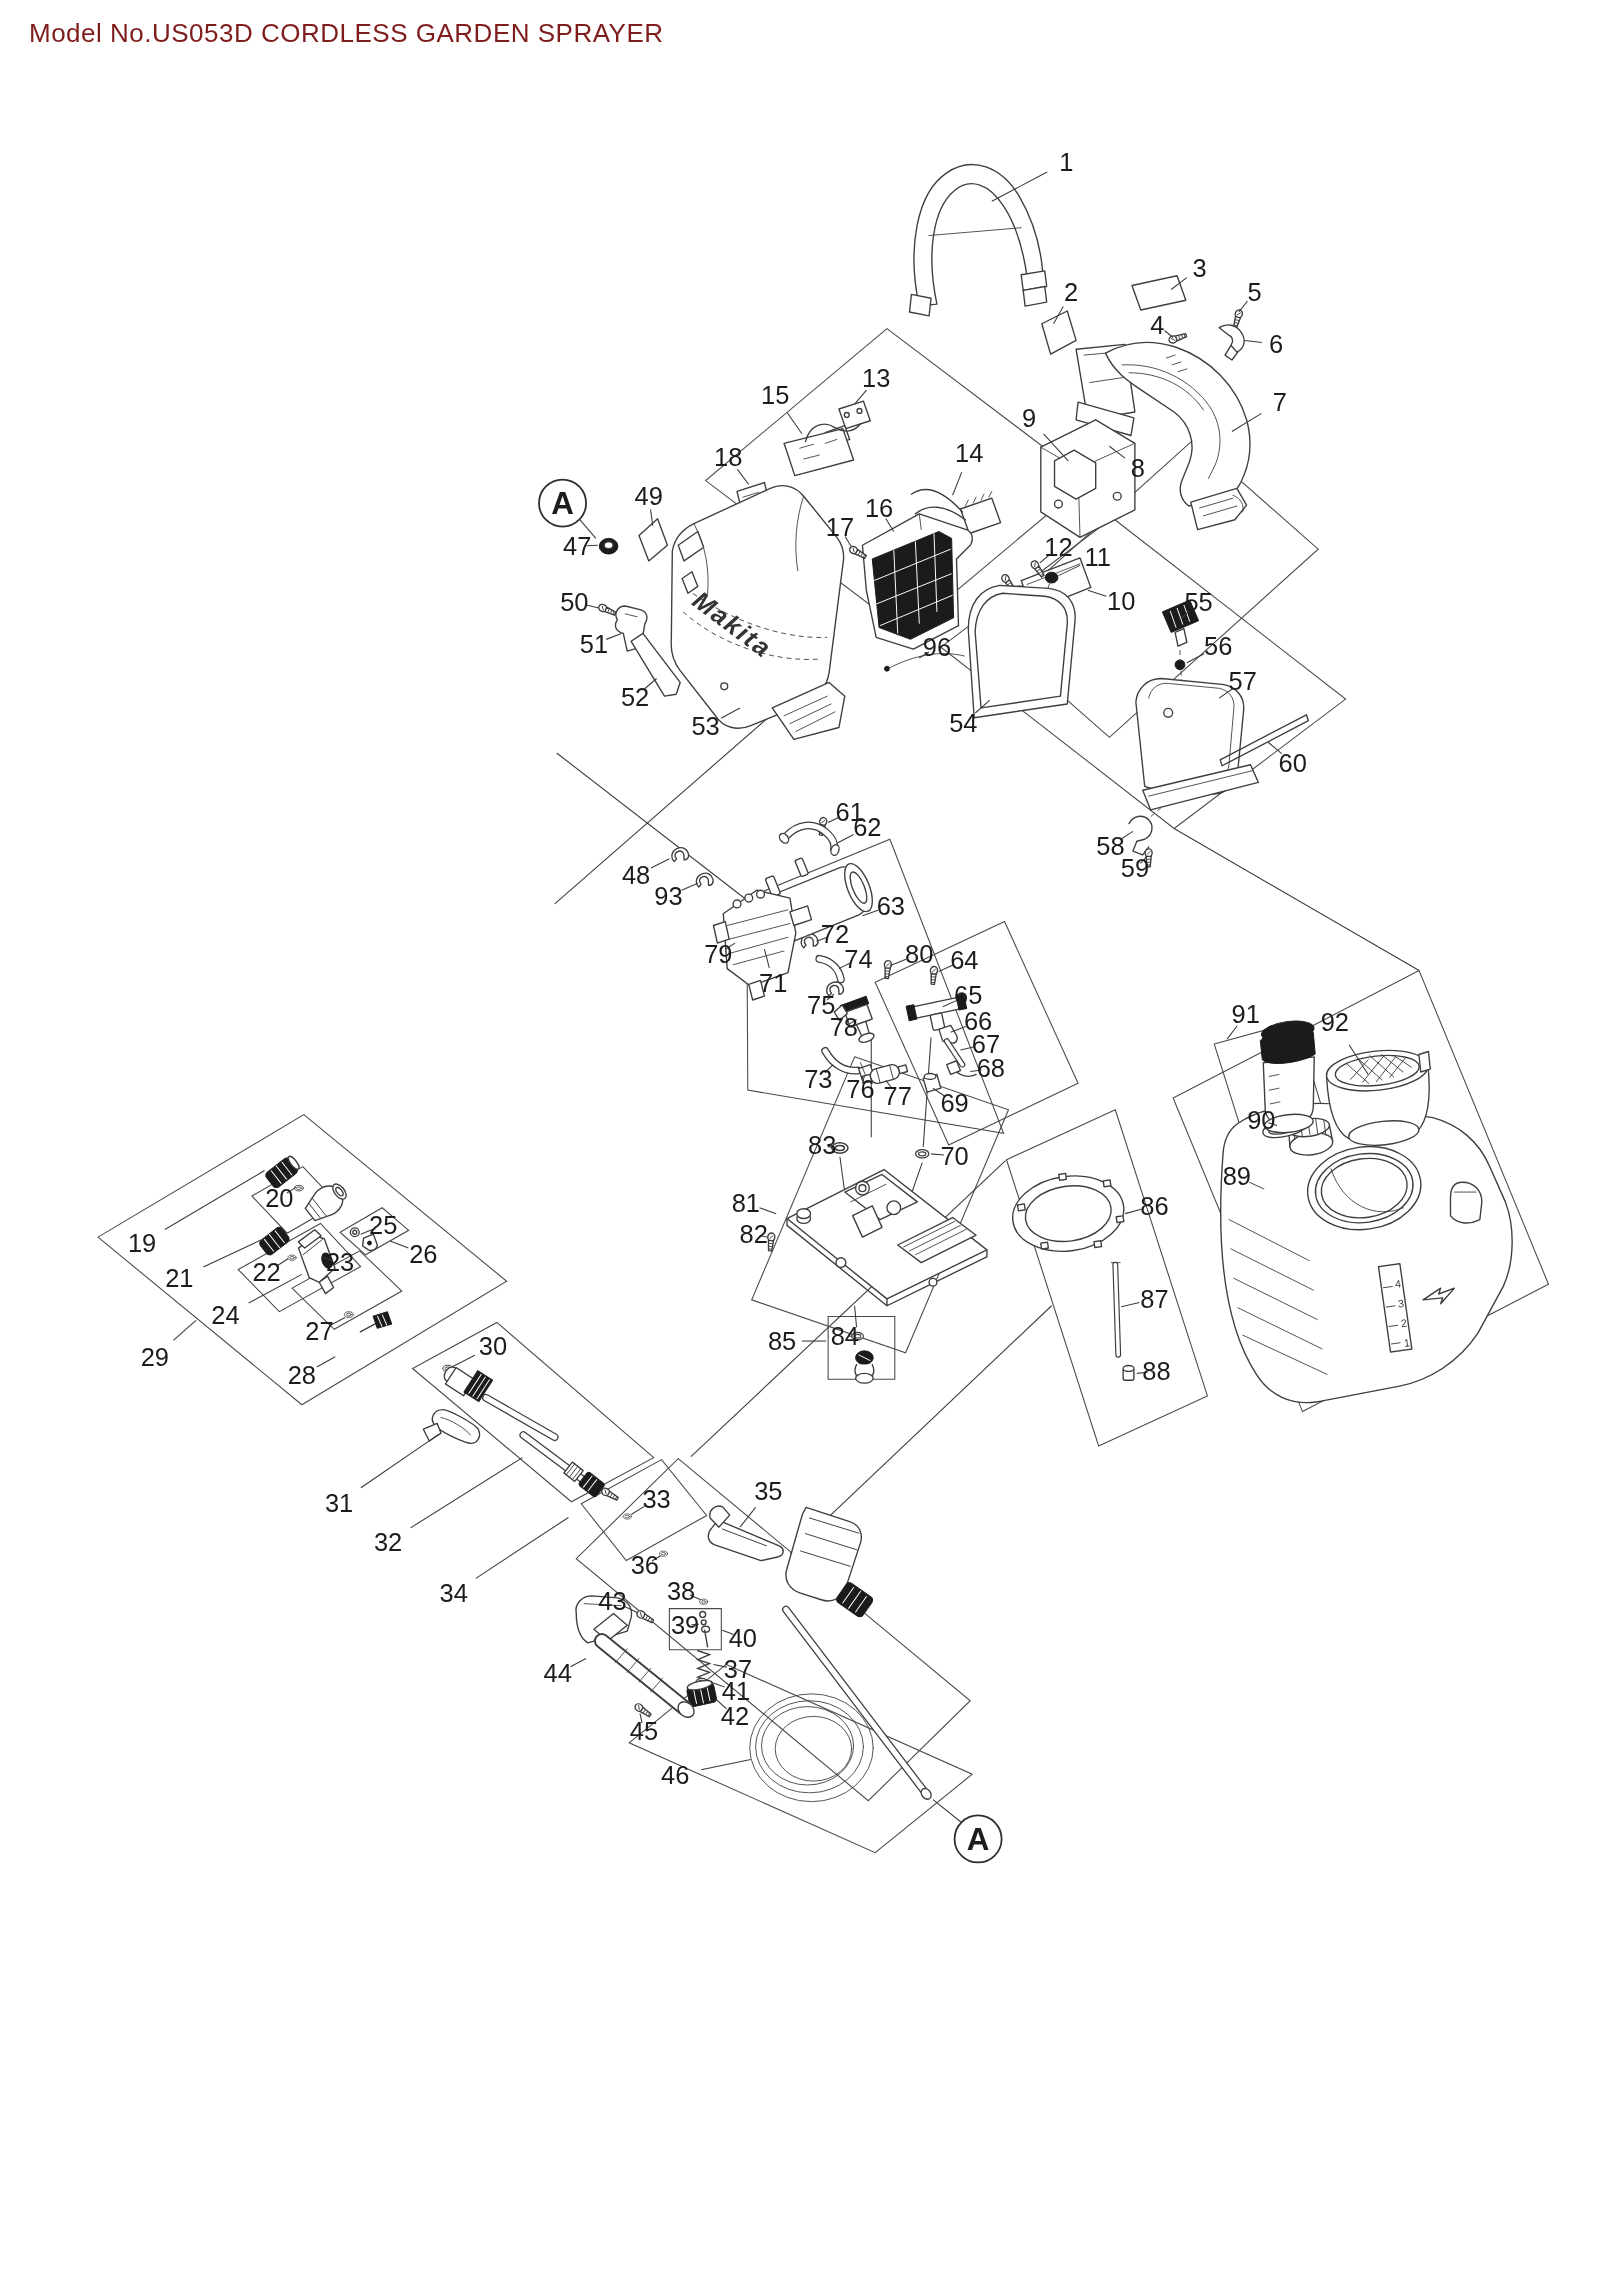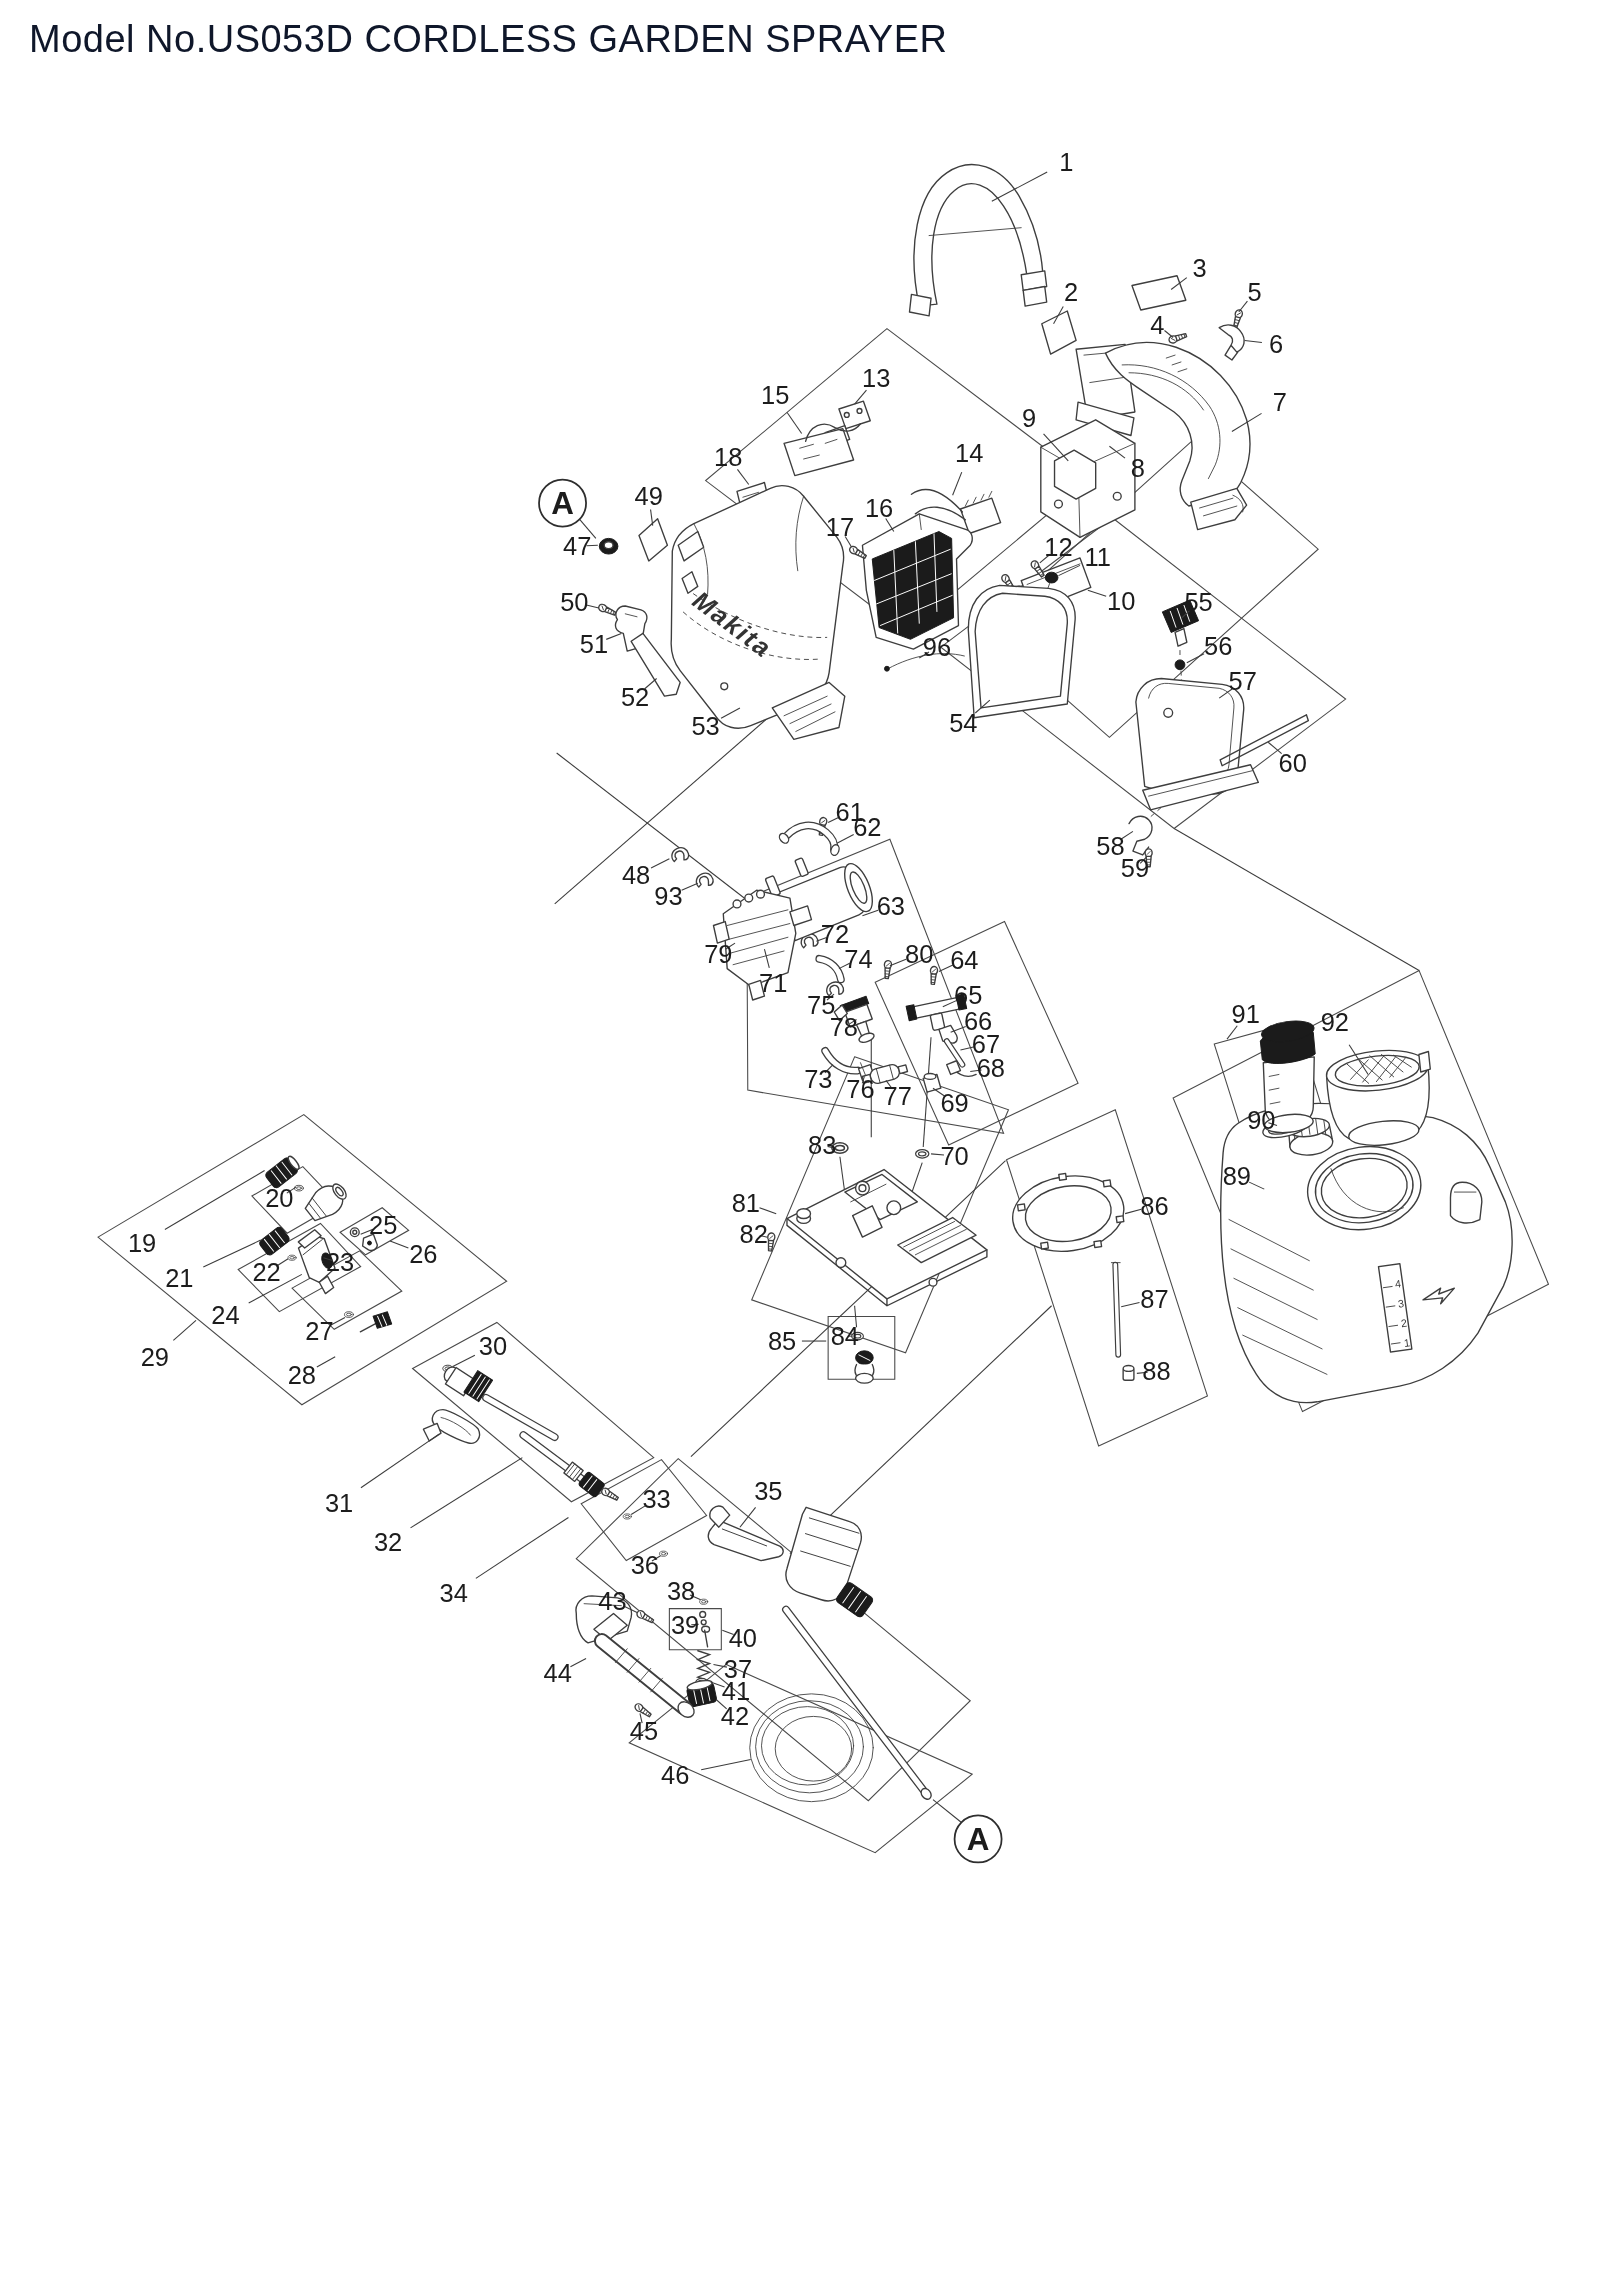--- a/index.html
+++ b/index.html
@@ -1,19 +1,19 @@
 <!DOCTYPE html>
 <html><head>
 <meta charset="utf-8">
 <style>
   html,body{margin:0;padding:0;background:#fff;}
   .stage{position:relative;width:1621px;height:2293px;background:#fff;overflow:hidden;
          font-family:"Liberation Sans",sans-serif;}
-  .title{position:absolute;left:29px;top:17.6px;font-size:38px;letter-spacing:0.5px;
-         color:#0f172a;font-family:"Liberation Sans",sans-serif;}
+  .title{position:absolute;left:29px;top:17.6px;font-size:26px;letter-spacing:0.5px;
+         color:#7f1d1d;font-family:"Liberation Sans",sans-serif;}
   svg{position:absolute;left:0;top:0;}
   .p{fill:#fff;stroke:#3e3e3e;stroke-width:1.4;stroke-linejoin:round;stroke-linecap:round;}
   .d{fill:#1b1b1b;stroke:#1b1b1b;stroke-width:1;stroke-linejoin:round;}
   .ln{fill:none;stroke:#3e3e3e;stroke-width:1.4;stroke-linecap:round;}
   .th{stroke-width:.9;}
   .wl{fill:none;stroke:#fff;stroke-width:1;}
   .dash{fill:none;stroke:#4a4a4a;stroke-width:1;stroke-dasharray:5 4;}
   .to{fill:none;stroke:#3e3e3e;stroke-width:8;stroke-linecap:round;}
   .ti{fill:none;stroke:#fff;stroke-width:5.4;stroke-linecap:round;}
   .tos{fill:none;stroke:#3e3e3e;stroke-width:6;stroke-linecap:round;}

